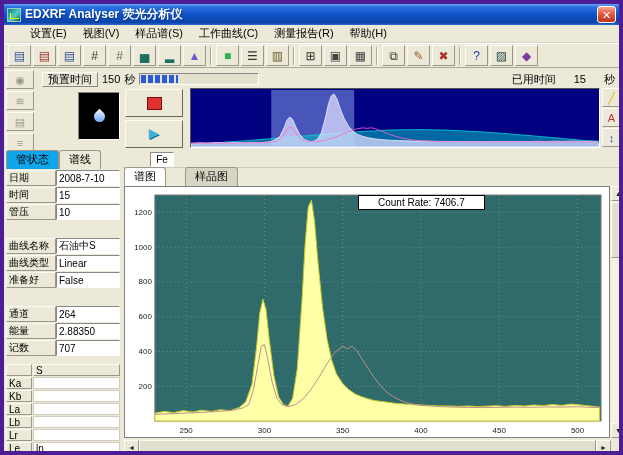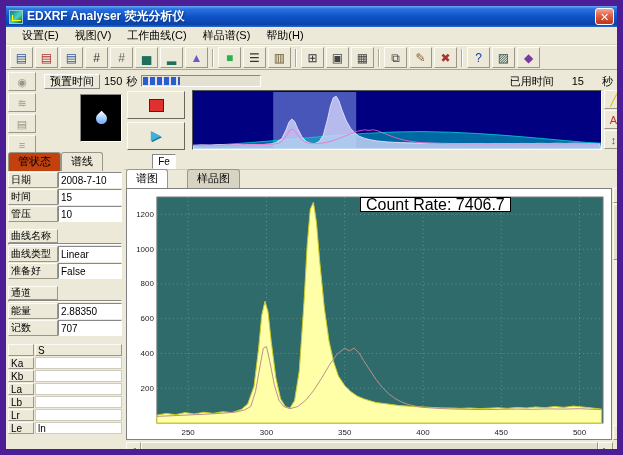--- a/index.html
+++ b/index.html
@@ -1,37 +1,37 @@
 <!DOCTYPE html>
 <html><head>
 <meta charset="utf-8">
 <style>
   * { box-sizing: border-box; margin: 0; padding: 0; }
   html,body { background:#7a96df; }
   body { font-family:"Liberation Sans","DejaVu Sans",sans-serif; font-size:11px; }
 
   #window { position:relative; width:623px; height:455px; background:#ece9d8;
-            border:6px solid #4c1d95; overflow:hidden; }
+            border:4px solid #4c1d95; overflow:hidden; }
 
   
   .titlebar { height:21px; display:flex; align-items:center; padding:0 3px;
     background:linear-gradient(180deg,#6aa9f4 0%,#2a71e0 14%,#1053c8 50%,#0b44a8 88%,#2a6ad4 100%);
     color:#fff; font-weight:bold; font-size:12px; }
   .app-icon { width:14px; height:14px; margin-right:4px; border:1px solid #9cc;
     background:linear-gradient(135deg,#0b7d7d,#4fd0c0 55%,#063); position:relative; }
   .app-icon::after { content:""; position:absolute; left:2px; bottom:2px; width:8px; height:5px;
     border-left:1px solid #ff0; border-bottom:1px solid #ff0; }
   .title-text { white-space:nowrap; text-shadow:1px 1px 1px #0a3a8c; }
   .close-btn { margin-left:auto; width:19px; height:17px; text-align:center; line-height:16px;
     color:#fff; font-weight:bold; font-size:11px; border:1px solid #fff; border-radius:3px;
     background:linear-gradient(180deg,#f5a896,#e3634a 40%,#c33a1e 90%); cursor:default; }
 
   
   .menubar { height:18px; display:flex; align-items:center; background:#ece9d8;
-    border-bottom:1px solid #d8d4c4; padding-left:8px; }
+    border-bottom:1px solid #d8d4c4; padding-left:18px; }
   .menu-item { padding:2px 8px; }
 
   
   .toolbar { height:25px; display:flex; align-items:center; padding:1px 3px;
     border-top:1px solid #fff; border-bottom:1px solid #aca899; background:#ece9d8; }
   .tbtn { width:23px; height:21px; margin:0 1px; background:#ece9d8; text-align:center;
     border:1px solid; border-color:#fdfbf4 #9a968a #9a968a #fdfbf4; font-size:12px;
     line-height:18px; padding:0; cursor:default; overflow:hidden; }
   .tsep { width:0; height:18px; border-left:1px solid #aca899; border-right:1px solid #fff; margin:0 3px; }
 
@@ -73,31 +73,31 @@
   .minibtns { position:absolute; left:598px; top:84px; width:20px; display:flex;
     flex-direction:column; gap:1px; }
   .mbtn { width:19px; height:19px; background:#ece9d8; border:1px solid;
     border-color:#fdfbf4 #9a968a #9a968a #fdfbf4; font-size:11px; line-height:16px;
     text-align:center; padding:0; }
 
   
   .lefttabs { position:absolute; left:2px; top:147px; width:114px; height:18px;
     display:flex; align-items:flex-end; }
   .ltab { padding:1px 9px 2px; border:1px solid #9a968a; border-bottom:none;
-    border-radius:3px 3px 0 0; background:#c2410c; font-size:11px; cursor:default; }
+    border-radius:3px 3px 0 0; background:#0ea5e9; font-size:11px; cursor:default; }
   .ltab.sel { background:#ece9d8; position:relative; z-index:2; }
   .ferow { position:absolute; left:118px; top:147px; width:547px; height:17px;
     background:#ece9d8; display:flex; align-items:center; border-bottom:1px solid #cfcabb;padding-left:28px; }
   .febox { width:24px; height:15px; background:#fff; border:1px solid;
     border-color:#888 #fff #fff #888; text-align:center; line-height:13px; font-size:10px; }
 
   
   .infopanel { position:absolute; left:2px; top:166px; width:114px; }
   .irow { display:flex; height:16px; margin-bottom:1px; }
-  .irow.gap { margin-top:7px;flex-direction:column; }
+  .irow.gap { margin-top:18px; }
   .ilabel { width:50px; background:#ece9d8; border:1px solid;
     border-color:#fdfbf4 #9a968a #9a968a #fdfbf4; font-size:10px;
     display:flex; align-items:center; padding-left:2px; overflow:hidden; white-space:nowrap; }
   .ivalue { flex:1; background:#fff; border:1px solid; border-color:#888 #fff #fff #888;
     font-size:10px; display:flex; align-items:center; padding-left:2px; overflow:hidden; white-space:nowrap; }
 
   .ltable { margin-top:8px; display:grid; grid-template-columns:26px 1fr; gap:1px; }
   .lcell { height:12px; font-size:10px; line-height:11px; padding-left:2px; }
   .lhead, .llabel { background:#ece9d8; border:1px solid; border-color:#fdfbf4 #9a968a #9a968a #fdfbf4; }
   .lval { background:#fff; border:1px solid #d0cdbf; }
@@ -105,21 +105,21 @@
   
   .mtabs { position:absolute; left:120px; top:166px; height:16px; display:flex; align-items:flex-end;gap:19px; }
   .mtab { padding:1px 9px 2px; border:1px solid #9a968a; border-bottom:none;
     border-radius:3px 3px 0 0; background:#d8d4c4; font-size:11px; cursor:default; }
   .mtab.sel { background:#fff; position:relative; z-index:2; }
 
   .chartwrap { position:absolute; left:120px; top:182px; width:486px; height:252px;
     background:#fff; border:1px solid #808080; }
   .chartwrap svg { display:block; width:100%; height:100%; }
   .tooltip { position:absolute; left:233px; top:8px; background:#fff; border:1px solid #000;
-    font-size:16px; padding:0 5px; line-height:13px; white-space:nowrap; }
+    font-size:10px; padding:0 19px; line-height:13px; white-space:nowrap; }
 
   
   .vscroll { position:absolute; left:607px; top:182px; width:15px; height:252px;
     background:#f3f1e4; display:flex; flex-direction:column; }
   .hscroll { position:absolute; left:120px; top:436px; width:487px; height:15px;
     background:#f3f1e4; display:flex; }
   .sarrow { width:15px; height:15px; flex:none; background:#ece9d8; border:1px solid;
     border-color:#fdfbf4 #9a968a #9a968a #fdfbf4; font-size:7px; line-height:12px;
     text-align:center; color:#222; padding:0; }
   .vthumb { width:15px; height:56px; margin-top:1px; background:#e2dfcf; border:1px solid;
@@ -136,22 +136,23 @@
 
   <div class="titlebar">
     <span class="app-icon"></span>
     <span class="title-text">EDXRF Analyser 荧光分析仪</span>
     <span class="close-btn">✕</span>
   </div>
 
   <div class="menubar">
     <span class="menu-item">设置(E)</span>
     <span class="menu-item">视图(V)</span>
+    <span class="menu-item">样品谱(S)</span>
     <span class="menu-item">工作曲线(C)</span>
-    <span class="menu-item">样品谱(S)</span>
+    <span class="menu-item">测量报告(R)</span>
     <span class="menu-item">帮助(H)</span>
   </div>
 
   <div class="toolbar">
     <button class="tbtn"><span style="color: rgb(51, 87, 155);">▤</span></button>
     <button class="tbtn"><span style="color: rgb(168, 50, 50);">▤</span></button>
     <button class="tbtn"><span style="color: rgb(51, 87, 155);">▤</span></button>
     <button class="tbtn"><span style="color: rgb(51, 51, 51);">#</span></button>
     <button class="tbtn"><span style="color: rgb(102, 102, 102);">#</span></button>
     <button class="tbtn"><span style="color: rgb(31, 111, 95);">▅</span></button>

